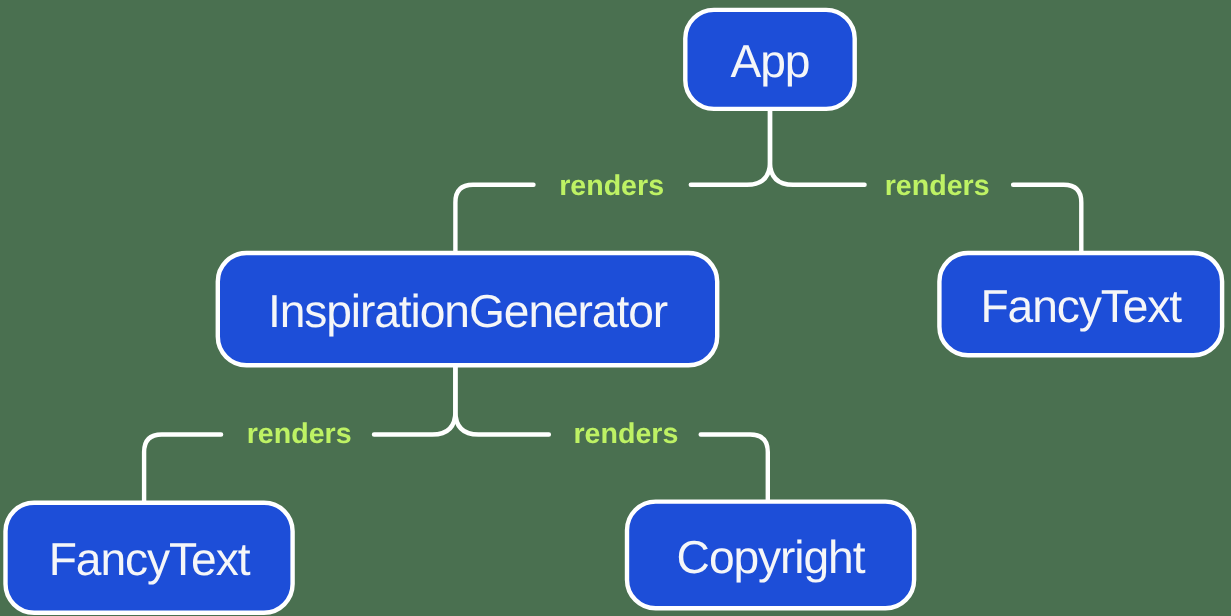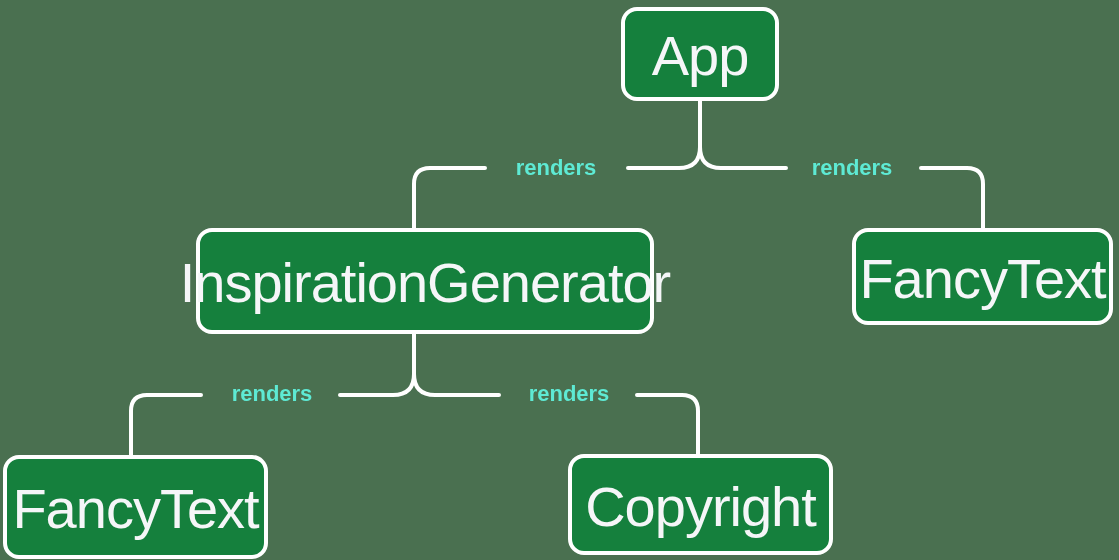--- a/index.html
+++ b/index.html
@@ -24,38 +24,38 @@
   }
   .edges-svg path {
     fill: none;
     stroke: #ffffff;
     stroke-width: 4;
     stroke-linecap: round;
   }
   .node {
     position: absolute;
     box-sizing: border-box;
-    background: #15803d;
+    background: #1d4ed8;
     border: 4px solid #ffffff;
-    border-radius: 16px;
+    border-radius: 28px;
     color: #f5f6f8;
     display: flex;
     align-items: center;
     justify-content: center;
-    font-size: 56px;
+    font-size: 42px;
     letter-spacing: -1px;
     line-height: 1;
     padding-top: 4px;
     white-space: nowrap;
   }
   .edge-label {
     position: absolute;
     transform: translate(-50%, -50%);
-    color: #5eead4;
-    font-size: 22px;
+    color: #bef264;
+    font-size: 26px;
     font-weight: 700;
     letter-spacing: 0px;
     line-height: 1;
     white-space: nowrap;
   }
 </style>
 </head>
 <body>
 
 <div class="canvas">

